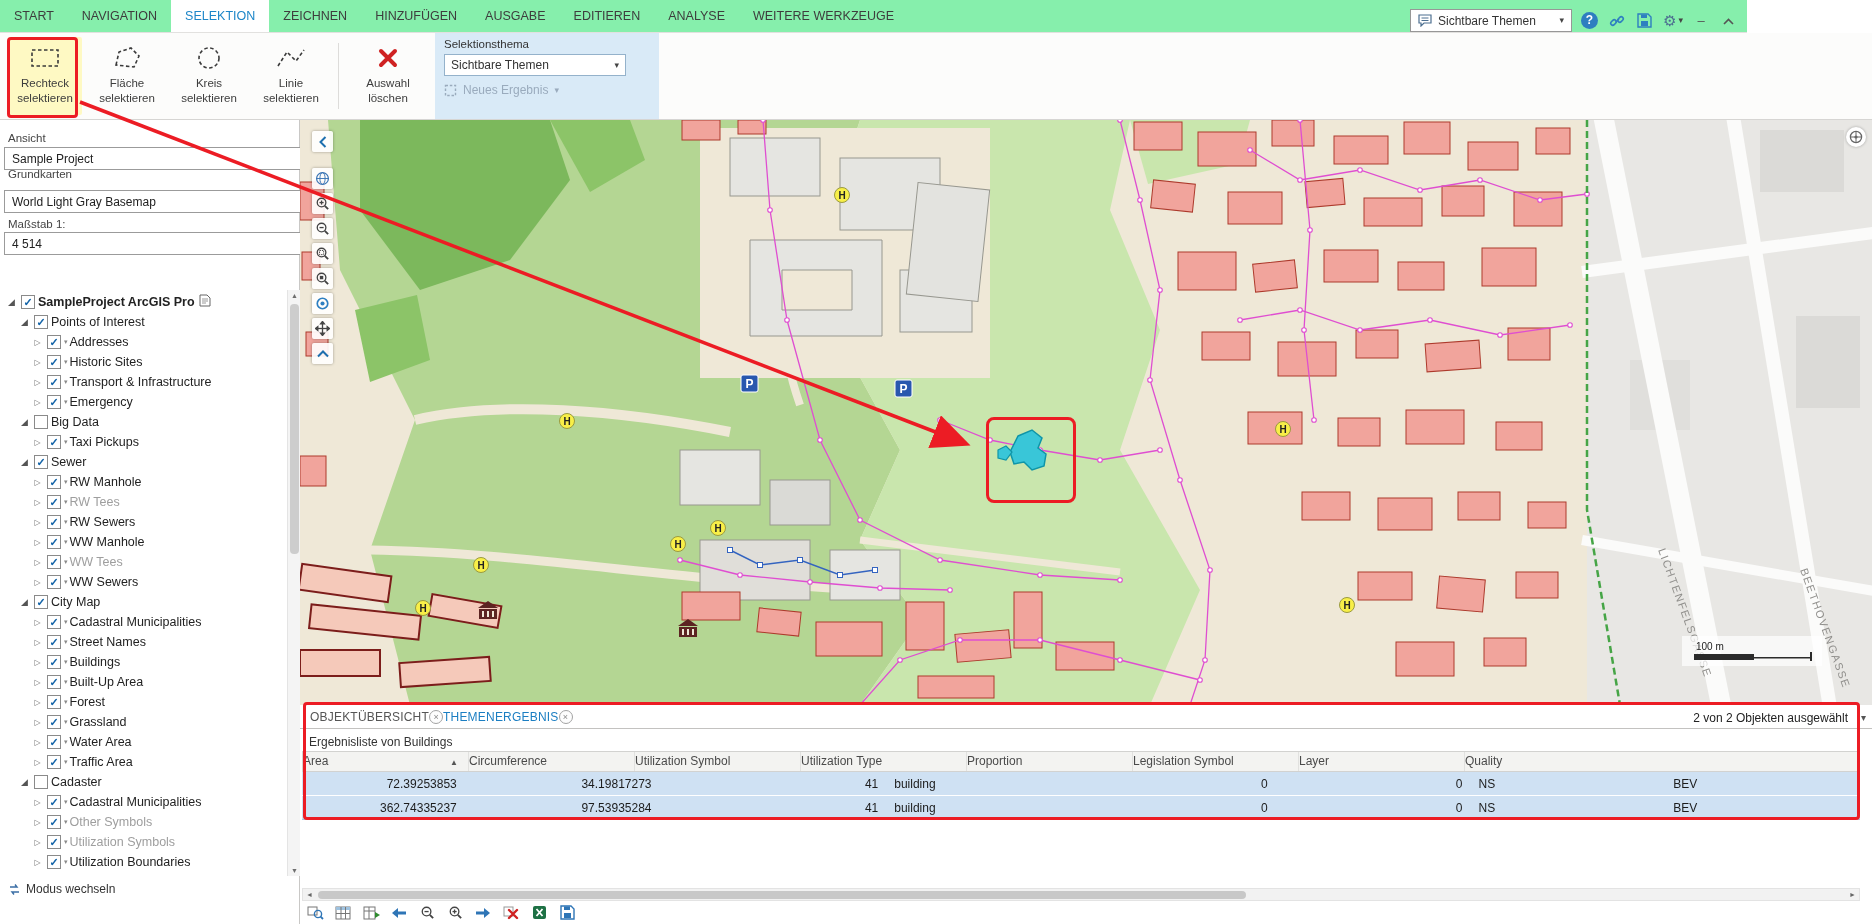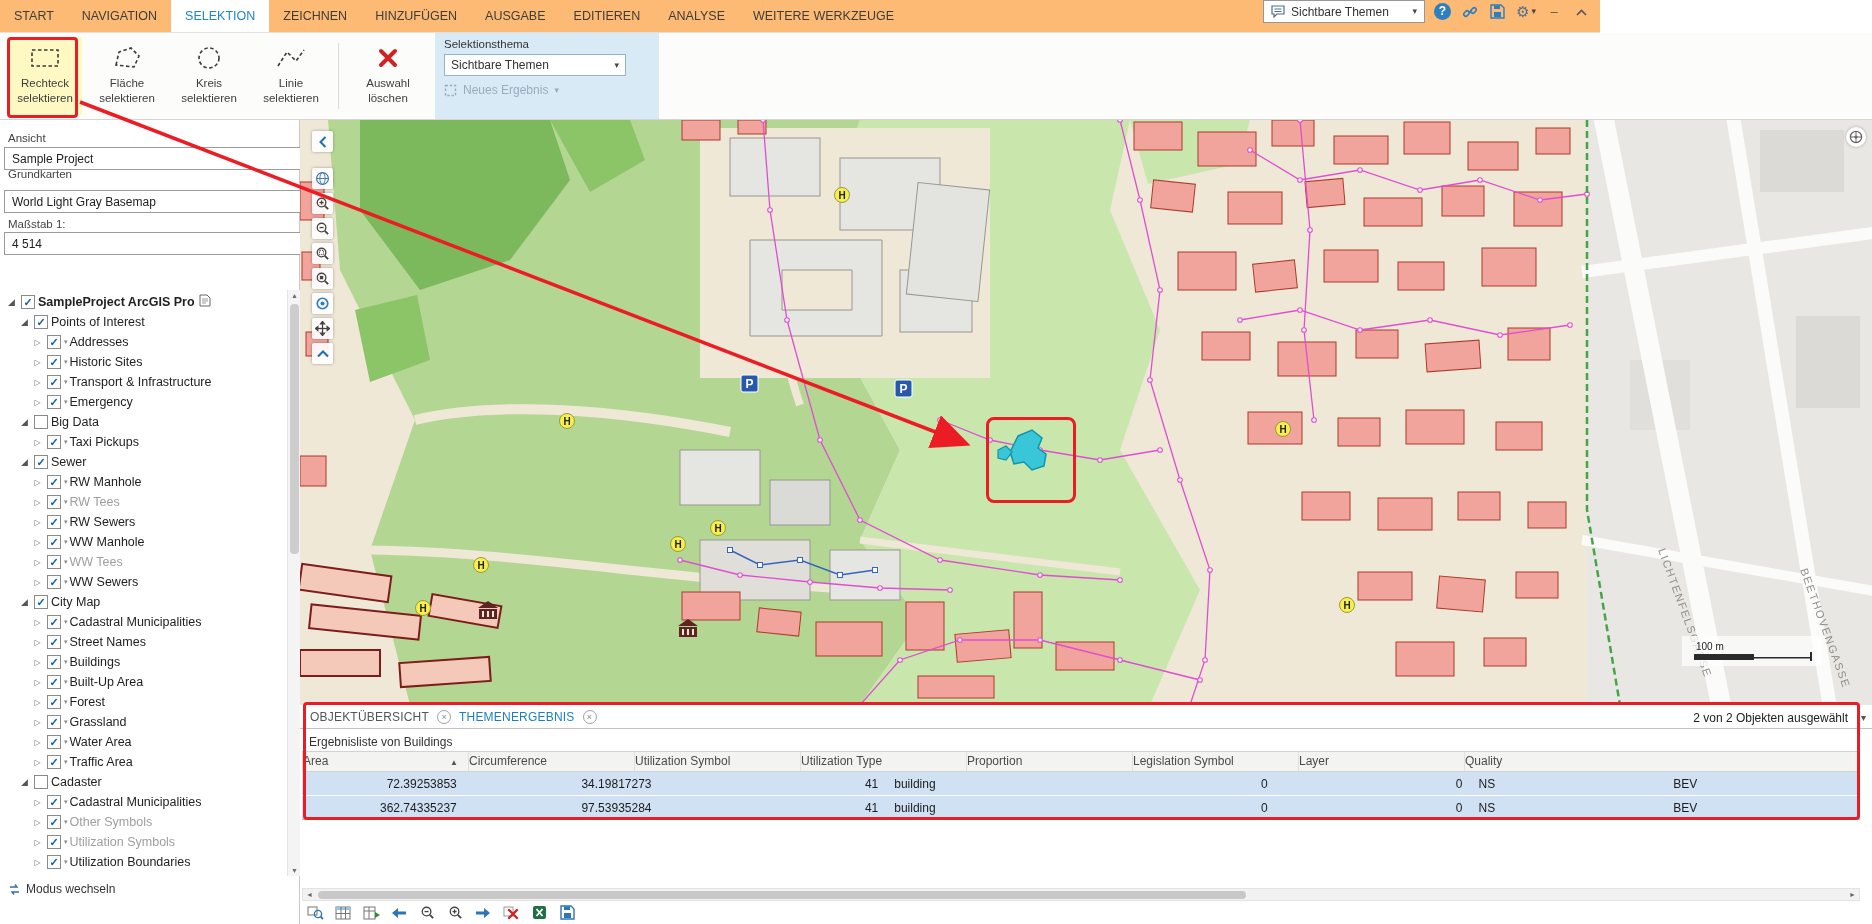--- a/index.html
+++ b/index.html
@@ -1,21 +1,21 @@
 <!DOCTYPE html>
 <html><head>
 <meta charset="utf-8">
 <style>
 *{margin:0;padding:0;box-sizing:border-box}
 html,body{width:1872px;height:924px;overflow:hidden}
 body{font-family:"Liberation Sans",sans-serif;background:#fff;font-size:12px;color:#333}
 #app{position:relative;width:1872px;height:924px;background:#fff;overflow:hidden}
 
 
-.menubar{position:absolute;left:0;top:0;width:1600px;height:33px;background:#fdba74;border-bottom:1px solid #e2e1df;display:flex;align-items:flex-start}
+.menubar{position:absolute;left:0;top:0;width:1747px;height:33px;background:#86efac;border-bottom:1px solid #e2e1df;display:flex;align-items:flex-end}
 .menu-tabs{display:flex;height:100%}
 .mtab{padding:0 14px;line-height:32px;font-size:12.5px;color:#3d3d3d;cursor:pointer;white-space:nowrap}
 .mtab.active{background:#fff;color:#1d86c8}
 .menubar-right{margin-left:auto;display:flex;align-items:center;gap:9px;padding-right:10px}
 .theme-dd{display:flex;align-items:center;gap:6px;background:#fff;border:1px solid #979797;height:23px;padding:0 7px;font-size:12px;min-width:162px;cursor:pointer}
 .theme-dd .caret{margin-left:auto}
 .caret{color:#444;font-size:9px;line-height:1}
 .helpdot{width:17px;height:17px;border-radius:50%;background:#2e7fc0;color:#fff;font-size:12px;font-weight:bold;text-align:center;line-height:17px;cursor:pointer}
 .miconbtn{display:flex;align-items:center;justify-content:center;width:19px;height:19px;cursor:pointer}
 .gear{font-size:15px;color:#4d6f90;cursor:pointer;display:flex;align-items:center;gap:2px}
@@ -58,21 +58,21 @@
 
 
 .map{position:absolute;left:300px;top:120px;width:1572px;height:585px;overflow:hidden;background:#efe8d7}
 .mapbtn{position:absolute;width:21px;height:21px;background:rgba(255,255,255,.9);border-radius:2px;box-shadow:0 0 3px rgba(0,0,0,.35);display:flex;align-items:center;justify-content:center;cursor:pointer}
 .mcol{position:absolute;left:12px;top:48px;display:flex;flex-direction:column;gap:4px}
 .mcol .mapbtn{position:static}
 .rotatectl{position:absolute;right:6px;top:7px;width:20px;height:20px;background:#fff;border-radius:50%;box-shadow:0 0 3px rgba(0,0,0,.3);display:flex;align-items:center;justify-content:center;cursor:pointer}
 
 
 .results{position:absolute;left:300px;top:705px;width:1572px;height:219px;background:#fff}
-.rtabs{position:absolute;left:0;top:0;width:1572px;height:24px;border-bottom:1px solid #c3c2c0;display:flex;align-items:center;padding-left:10px;gap:8px}
+.rtabs{position:absolute;left:0;top:0;width:1572px;height:24px;border-bottom:1px solid #c3c2c0;display:flex;align-items:center;padding-left:10px;}
 .rtab{font-size:12px;color:#555;letter-spacing:.2px;cursor:pointer}
 .rtab.active{color:#1b7ec2}
 .closedot{width:14px;height:14px;border:1px solid #a3a3a3;border-radius:50%;color:#8a8a8a;font-size:9px;line-height:12px;text-align:center;background:#fdfdfd;cursor:pointer;flex:none}
 .rstatus{position:absolute;right:24px;top:6px;font-size:12px;color:#222}
 .rstatus-caret{position:absolute;right:6px;top:7px;color:#555;font-size:10px;cursor:pointer}
 .listtitle{position:absolute;left:9px;top:30px;font-size:12px;color:#333}
 .rtable{position:absolute;left:2px;top:46px;width:1558px}
 .thead{display:flex;height:21px;background:#f3f3f1;border:1px solid #d2d2d0}
 .th{width:166px;position:relative;text-align:left;font-size:12px;color:#4a4a4a;line-height:19px;border-right:1px solid #e1e1df;cursor:pointer}
 .th:last-child{border-right:none}

